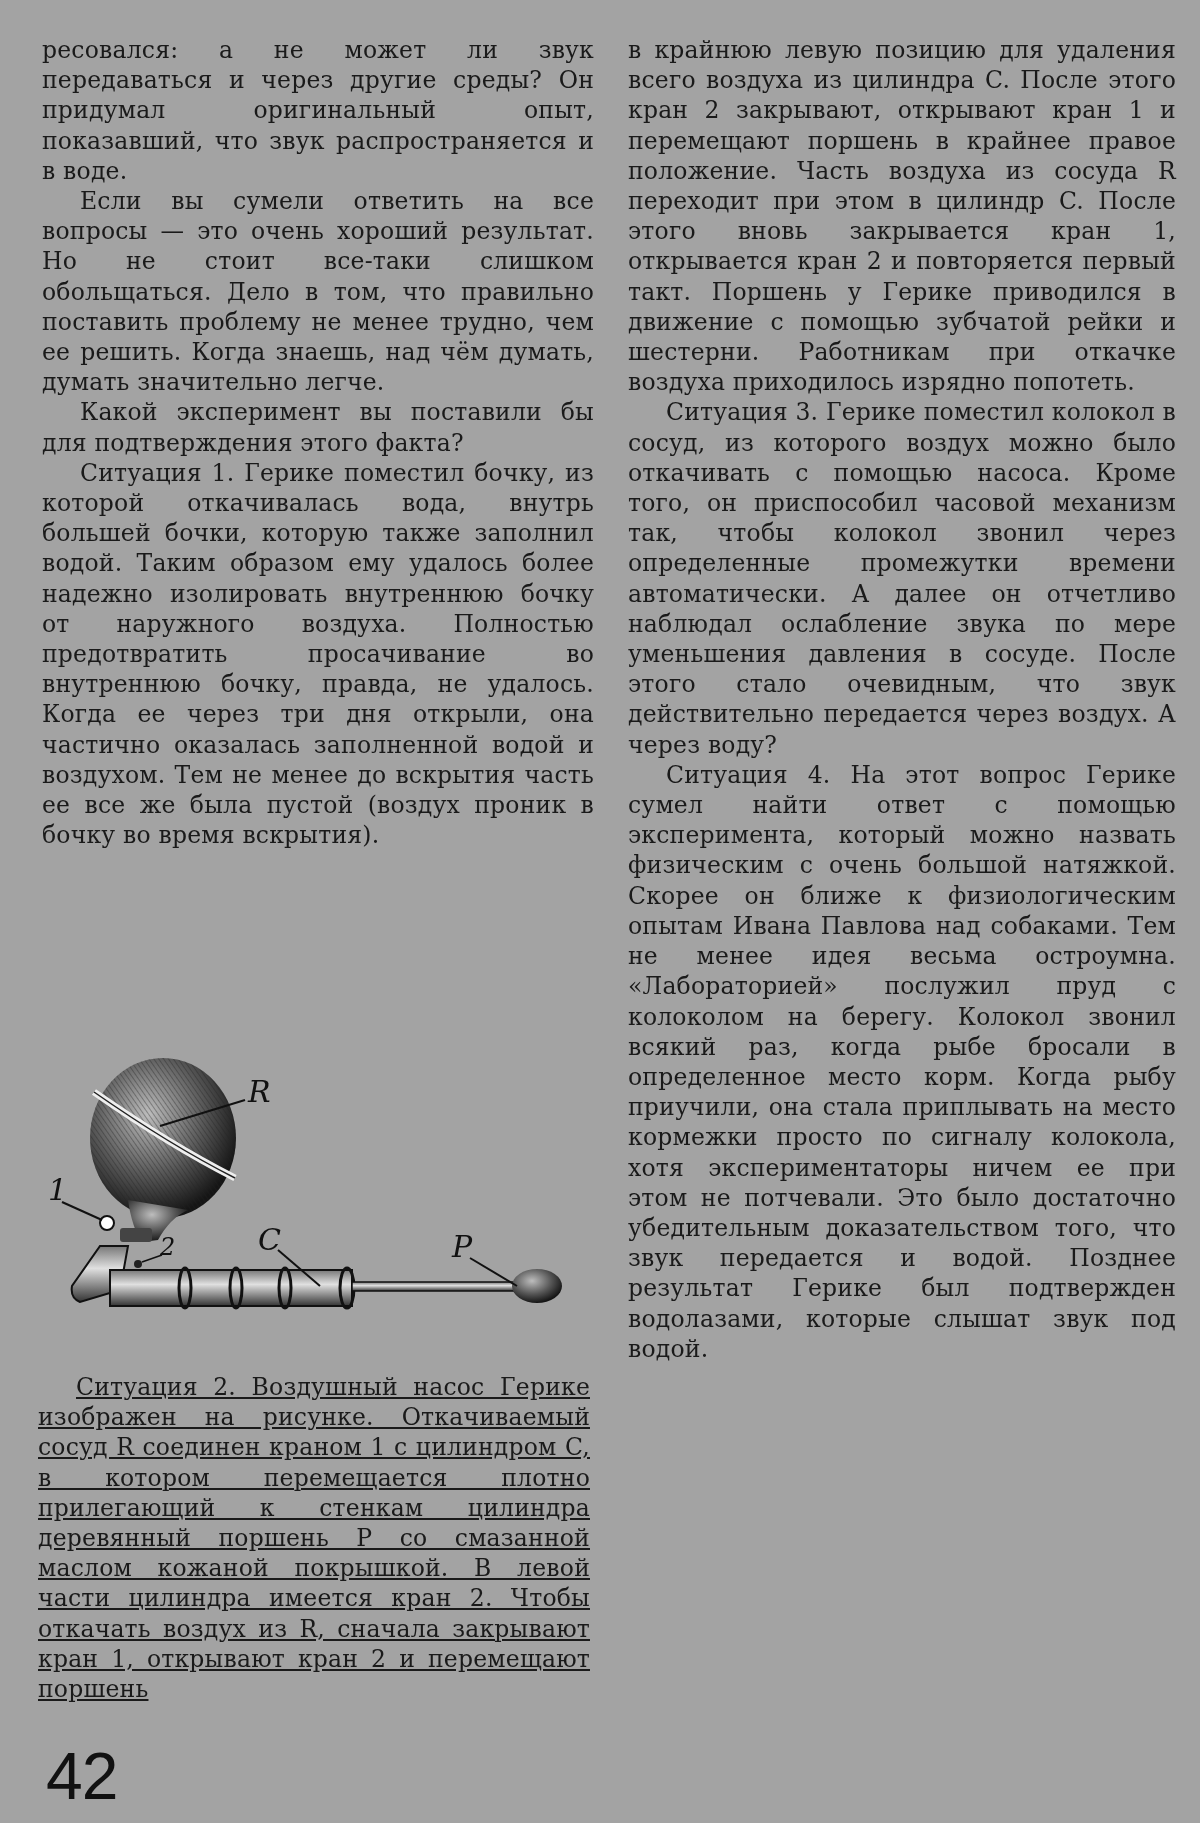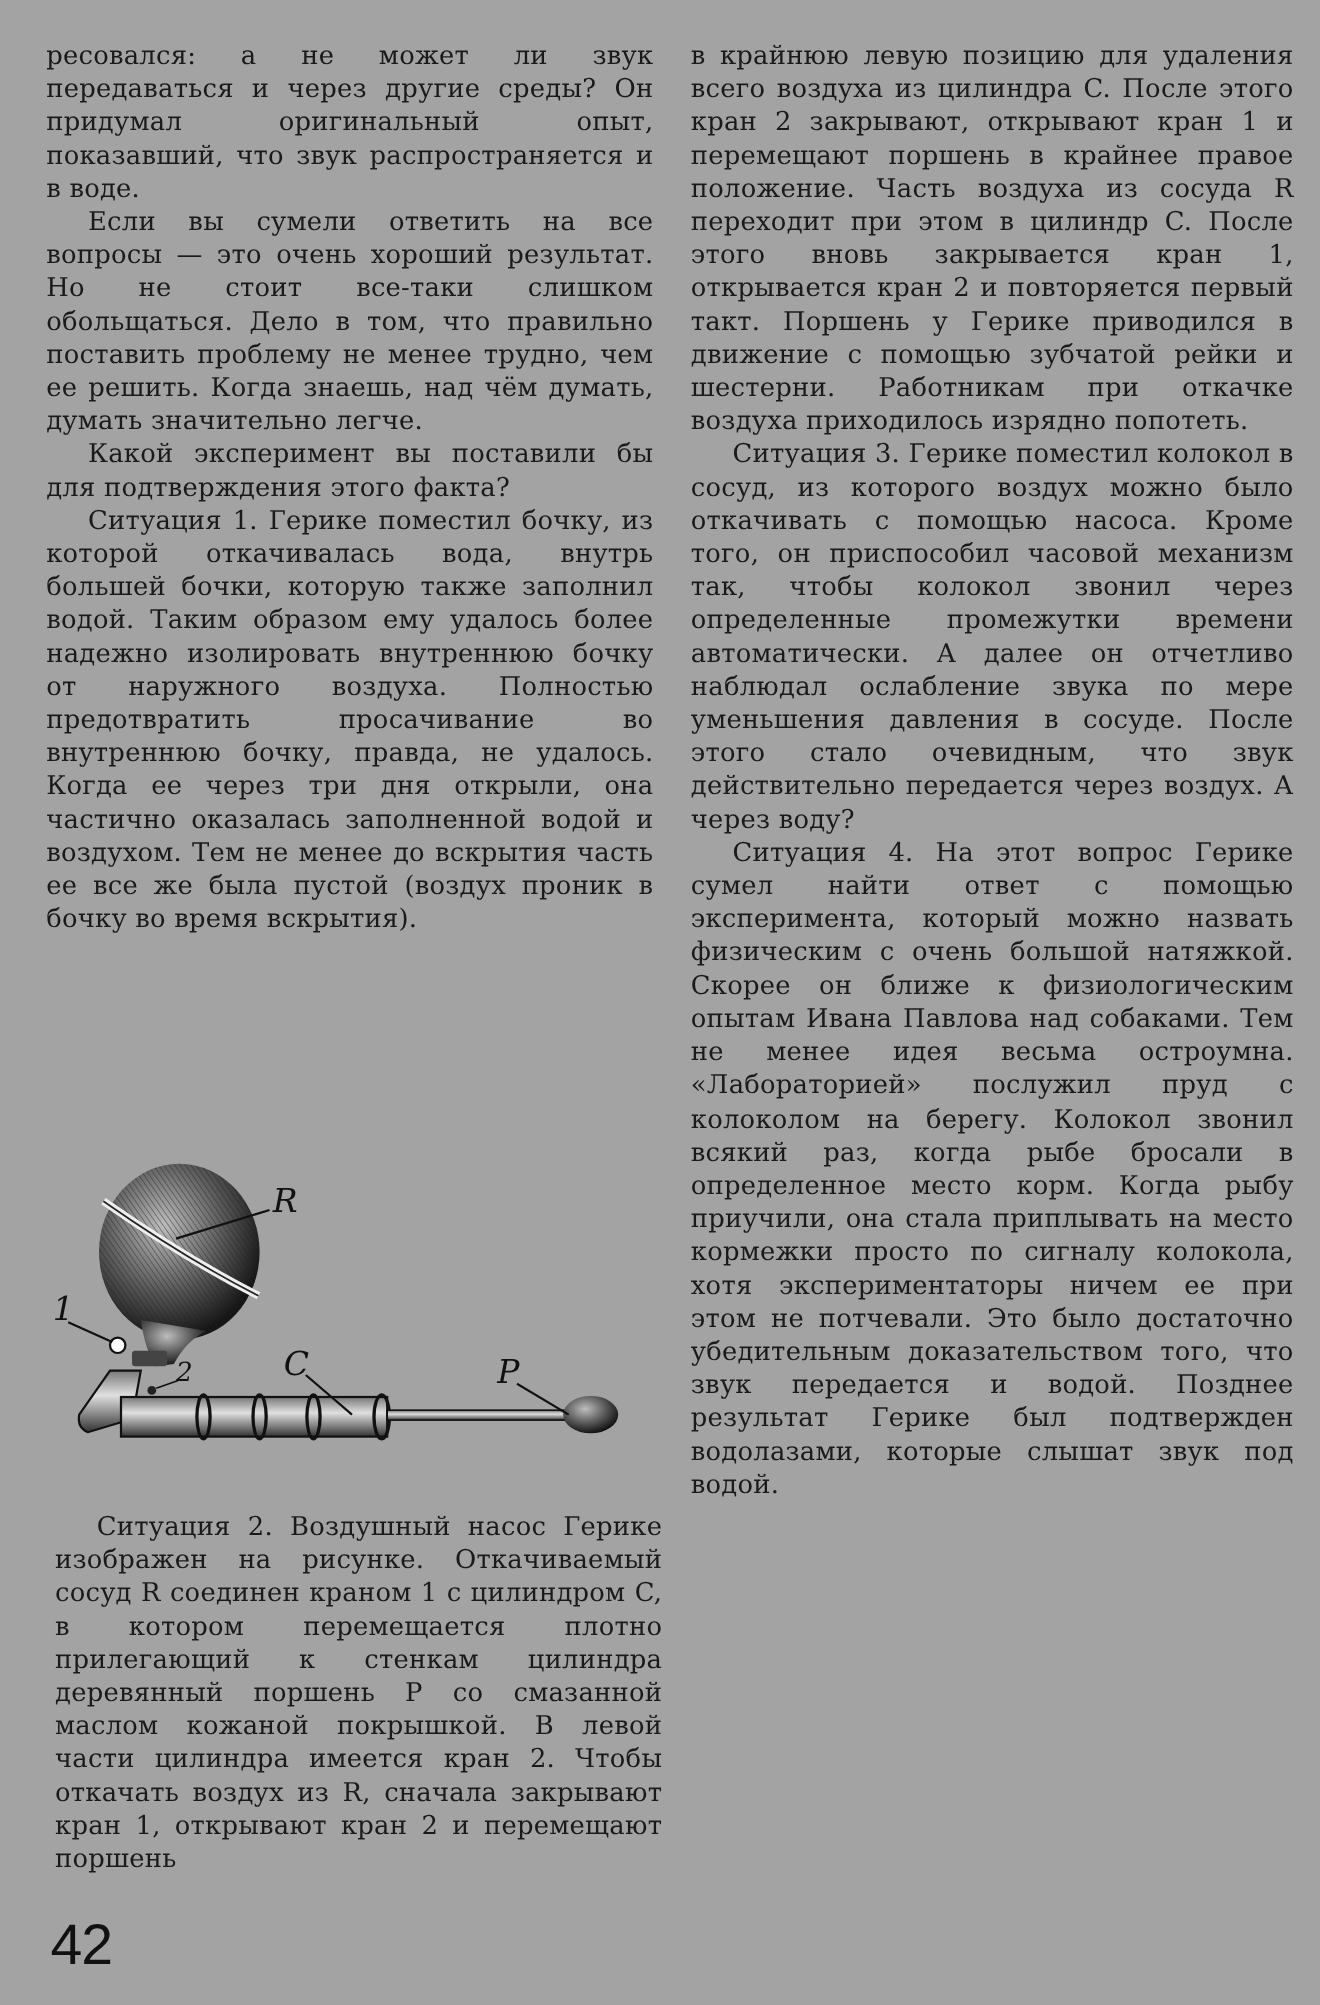--- a/index.html
+++ b/index.html
@@ -2,23 +2,23 @@
 <html><head>
 <meta charset="utf-8">
 <style>
   html, body { margin: 0; padding: 0; background: #ffffff; }
   body { width: 1200px; height: 1823px; position: relative; overflow: hidden; color: #1a1a1a; }
   .page { position: absolute; left: 0; top: 0; width: 1200px; height: 1823px; background: #a3a3a3; }
   .col { position: absolute; font-family: "DejaVu Serif", serif; font-size: 23.5px; line-height: 30.2px; text-align: justify; letter-spacing: 0.2px; }
   .col p { margin: 0; }
   .col p.indent { text-indent: 38px; }
   .col-left-top { left: 42px; top: 35px; width: 552px; }
-  .col-left-bottom { left: 50px; top: 1372px; width: 552px; }
+  .col-left-bottom { left: 38px; top: 1372px; width: 552px; text-decoration: underline; }
   .col-right { left: 628px; top: 35px; width: 548px; }
-  .page-number { position: absolute; left: 46px; top: 1738px; font-family: "Liberation Sans", sans-serif; font-size: 52px; font-weight: normal; color: #111; letter-spacing: -1px; }
+  .page-number { position: absolute; left: 46px; top: 1738px; font-family: "Liberation Sans", sans-serif; font-size: 66px; font-weight: normal; color: #111; letter-spacing: -1px; }
   .figure { position: absolute; left: 20px; top: 1050px; width: 560px; height: 260px; }
   .figure .lbl { font-family: "DejaVu Serif", serif; font-style: italic; font-size: 30px; fill: #111; }
 </style>
 </head>
 <body>
 
 <div class="page">
 
   <div class="col col-left-top">
     <p>ресовался: а не может ли звук передаваться и через другие среды? Он придумал оригинальный опыт, показавший, что звук распространяется и в воде.</p>

